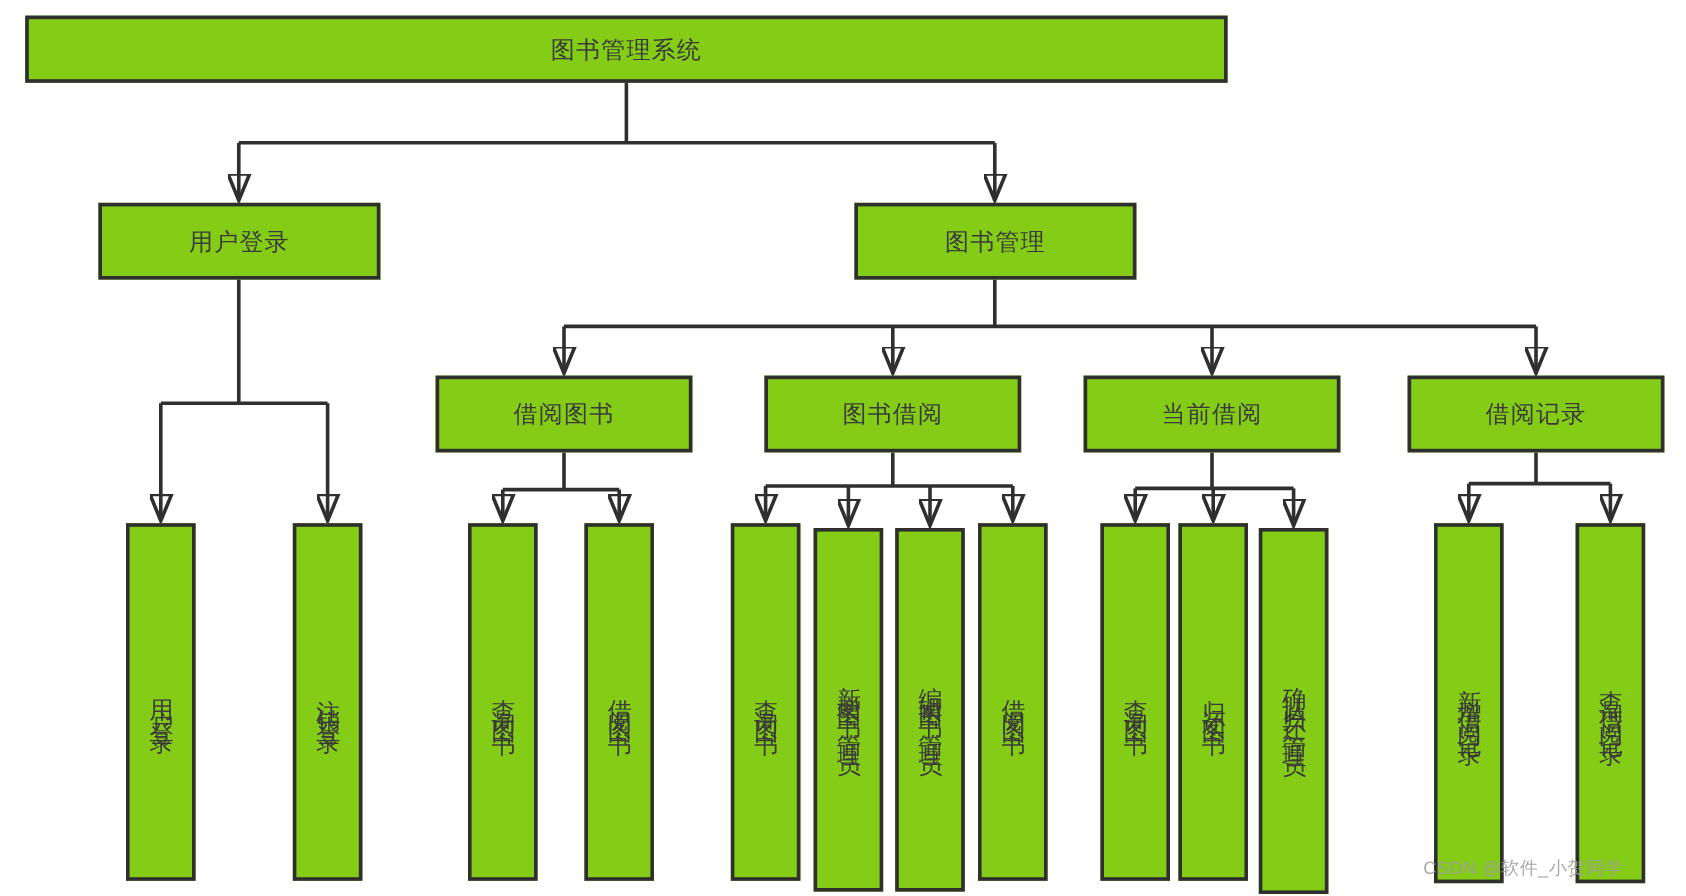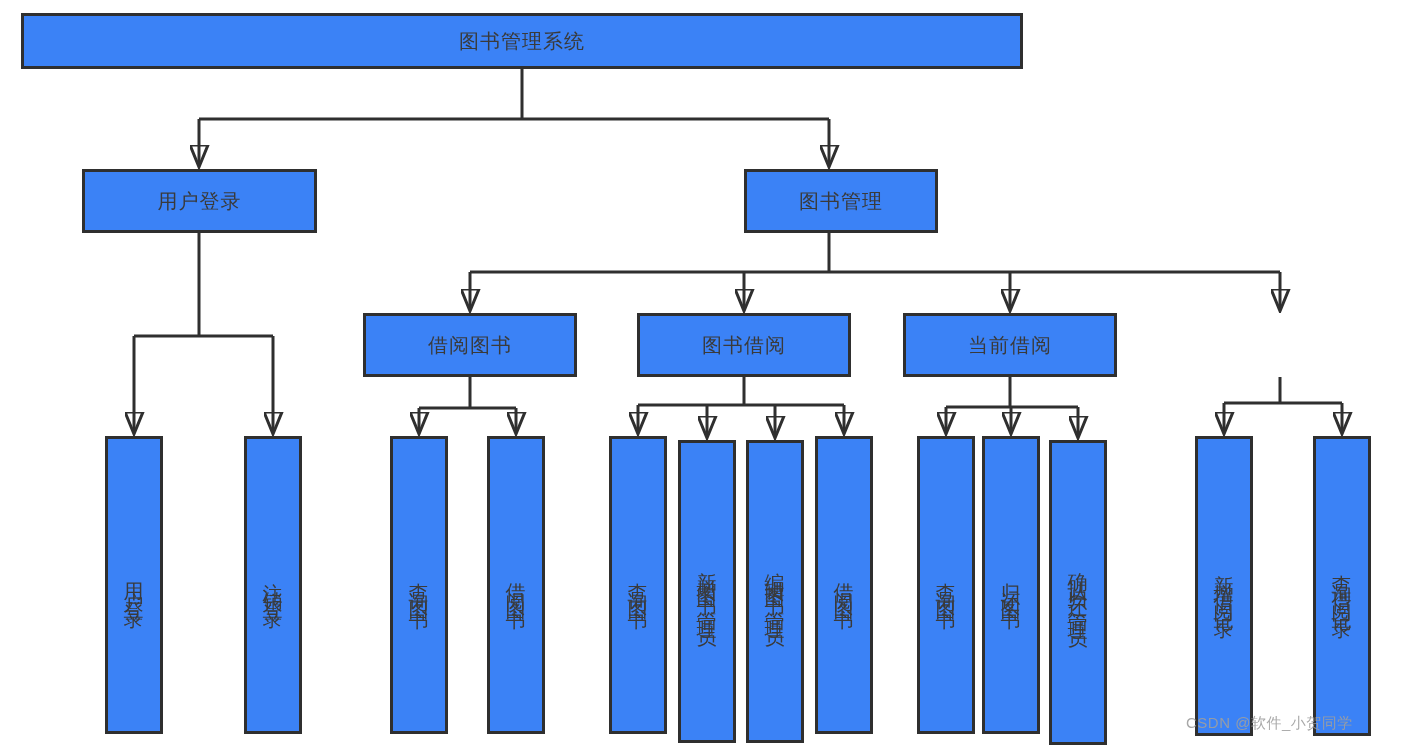--- a/index.html
+++ b/index.html
@@ -12,21 +12,21 @@
   }
   #stage { position: absolute; left: 0; top: 0; width: 1405px; height: 747px; }
   svg.connectors { position: absolute; left: 0; top: 0; z-index: 0; }
   svg.connectors path, svg.connectors line {
     stroke: #2f2f2f; stroke-width: 3; fill: none;
   }
   .box {
     position: absolute;
     box-sizing: border-box;
     border: 3px solid #2f2f2f;
-    background: #3b82f6;
+    background: #84cc16;
     display: flex;
     align-items: center;
     justify-content: center;
     color: #3a3a3a;
     font-size: 20px;
     z-index: 1;
   }
   .hlabel { white-space: nowrap; letter-spacing: 1px; }
   .vtext {
     writing-mode: vertical-rl;
@@ -106,32 +106,35 @@
     </g>
   </svg>
 
   <div class="box" style="left:21px; top:13px; width:1002px; height:56px;">
     <span class="hlabel">图书管理系统</span>
   </div>
 
   <div class="box" style="left:82px; top:169px; width:235px; height:64px;">
     <span class="hlabel">用户登录</span>
   </div>
-  <div class="box" style="left:712px; top:169px; width:194px; height:64px;margin-left:32px;">
+  <div class="box" style="left:712px; top:169px; width:235px; height:64px;">
     <span class="hlabel">图书管理</span>
   </div>
 
   <div class="box" style="left:363px; top:313px; width:214px; height:64px;">
     <span class="hlabel">借阅图书</span>
   </div>
   <div class="box" style="left:637px; top:313px; width:214px; height:64px;">
     <span class="hlabel">图书借阅</span>
   </div>
   <div class="box" style="left:903px; top:313px; width:214px; height:64px;">
     <span class="hlabel">当前借阅</span>
+  </div>
+  <div class="box" style="left:1173px; top:313px; width:214px; height:64px;">
+    <span class="hlabel">借阅记录</span>
   </div>
 
   <div class="box" style="left:105px; top:436px; width:58px; height:298px;">
     <span class="vtext">用户登录</span>
   </div>
   <div class="box" style="left:244px; top:436px; width:58px; height:298px;">
     <span class="vtext">注销登录</span>
   </div>
 
   <div class="box" style="left:390px; top:436px; width:58px; height:298px;">

